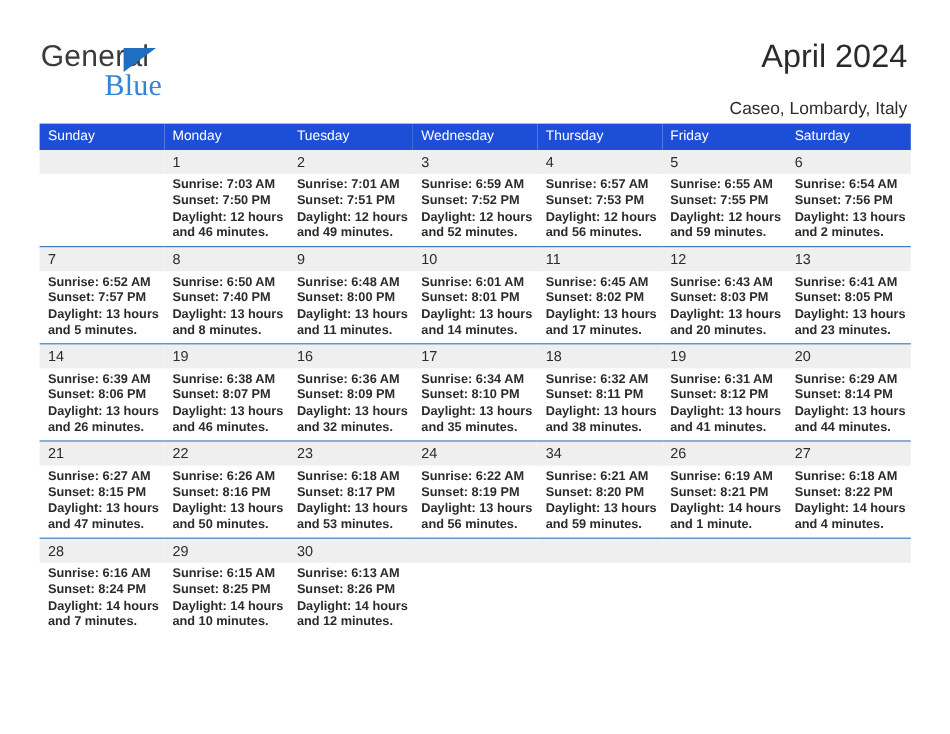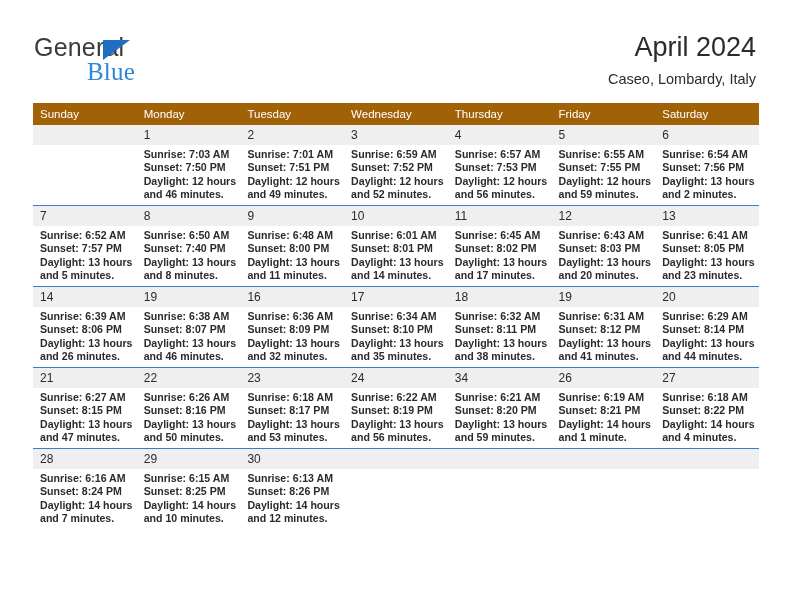--- a/index.html
+++ b/index.html
@@ -70,38 +70,38 @@
     right: 36px;
     top: 32px;
     font-size: 27px;
     color: #2b2b2b;
     text-align: left;
     white-space: nowrap;
   }
   .subtitle {
     position: absolute;
     right: 36px;
-    top: 71px;
+    top: 83px;
     font-size: 14.5px;
     color: #2b2b2b;
     text-align: right;
     white-space: nowrap;
   }
 
   
   .calendar {
     position: absolute;
     left: 33px;
     top: 103px;
     width: 726px;
     border-collapse: collapse;
     table-layout: fixed;
   }
   .calendar th {
-    background: #a16207;
+    background: #1d4ed8;
     color: #ffffff;
     font-size: 11.5px;
     font-weight: normal;
     text-align: left;
     padding: 5px 0 5px 7px;
     height: 11px;
     border: none;
   }
   .calendar td {
     width: 103.7px;

